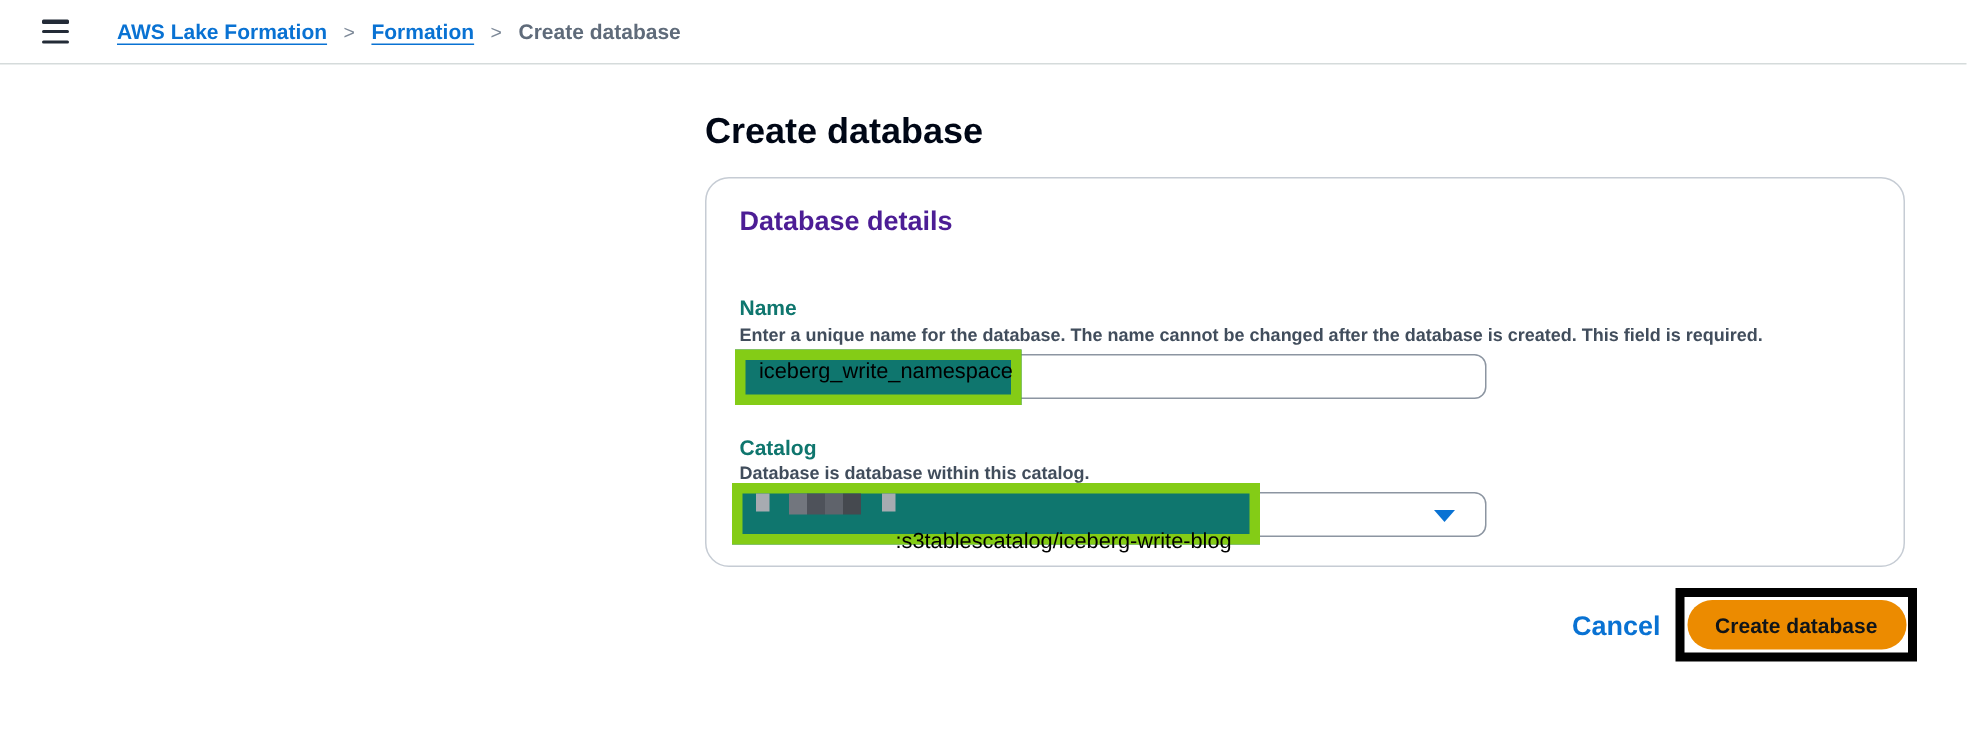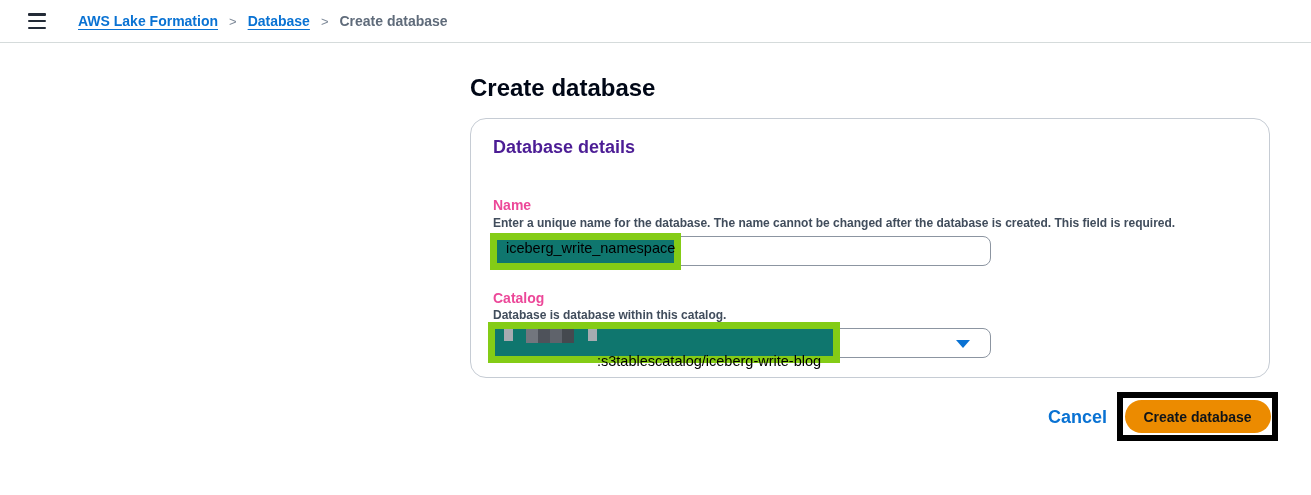--- a/index.html
+++ b/index.html
@@ -37,21 +37,21 @@
   }
 
   
   .card {
     position: absolute; left: 470px; top: 118px; width: 800px; height: 260px;
     background: #fff; border: 1px solid #c6ccd4; border-radius: 16px;
   }
   .card-title { position: absolute; left: 22px; top: 18px; font-size: 18px; font-weight: 700; color: #4c1d95; }
   .card-sub   { position: absolute; left: 22px; top: 44px; font-size: 14px; color: #414d5c; }
 
-  .field-label { position: absolute; left: 22px; font-size: 14px; font-weight: 700; color: #ec4899; }
+  .field-label { position: absolute; left: 22px; font-size: 14px; font-weight: 700; color: #0f766e; }
   .field-desc  { position: absolute; left: 22px; font-size: 12px; color: #414d5c; font-weight: bold; }
 
   .text-input, .select {
     position: absolute; left: 22px; width: 498px; height: 30px;
     background: #fff; border: 1px solid #8c95a1; border-radius: 8px;
   }
   .select { cursor: pointer; }
   .caret {
     position: absolute; right: 20px; top: 11px;
     width: 0; height: 0;
@@ -102,21 +102,21 @@
 
   <header class="topbar">
     <button class="hamburger" aria-label="Open navigation">
       <span></span>
       <span></span>
       <span></span>
     </button>
     <nav class="breadcrumb">
       <a class="crumb-link" href="#">AWS Lake Formation</a>
       <span class="crumb-sep">&gt;</span>
-      <a class="crumb-link" href="#">Database</a>
+      <a class="crumb-link" href="#">Formation</a>
       <span class="crumb-sep">&gt;</span>
       <span class="crumb-current">Create database</span>
     </nav>
   </header>
 
   <h1 class="page-title">Create database</h1>
 
   <section class="card">
     <h2 class="card-title">Database details</h2>
 

